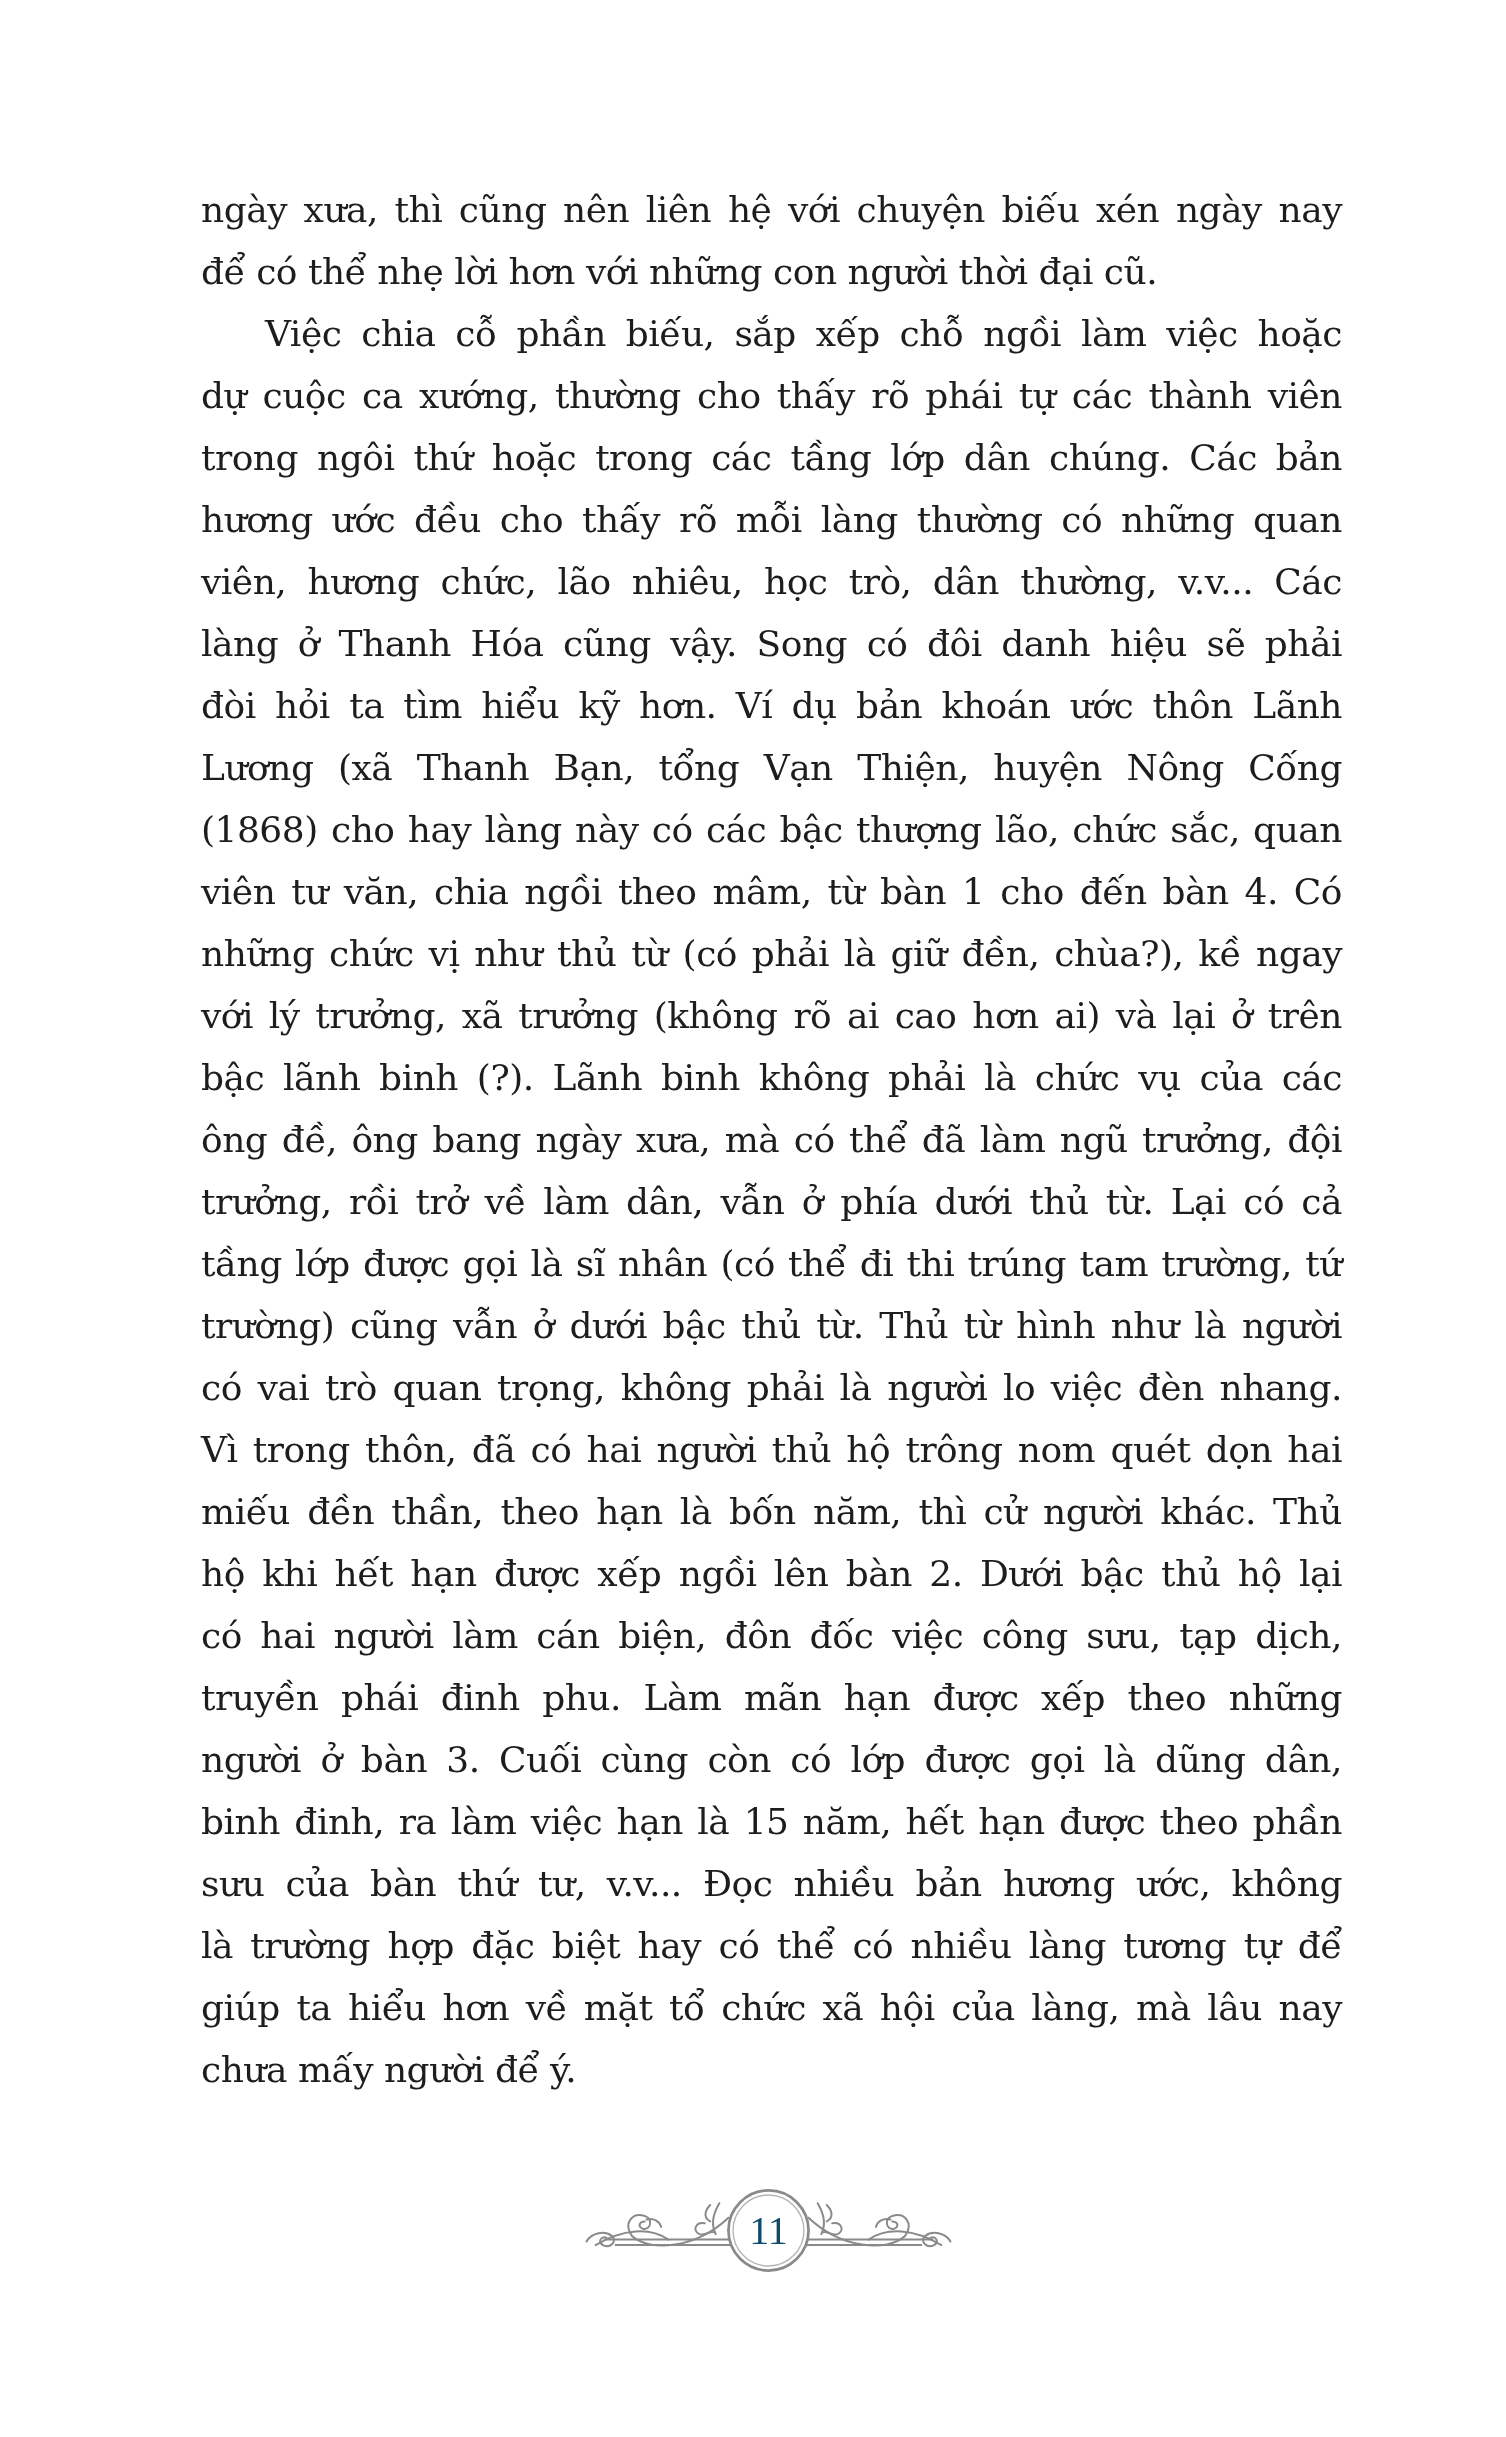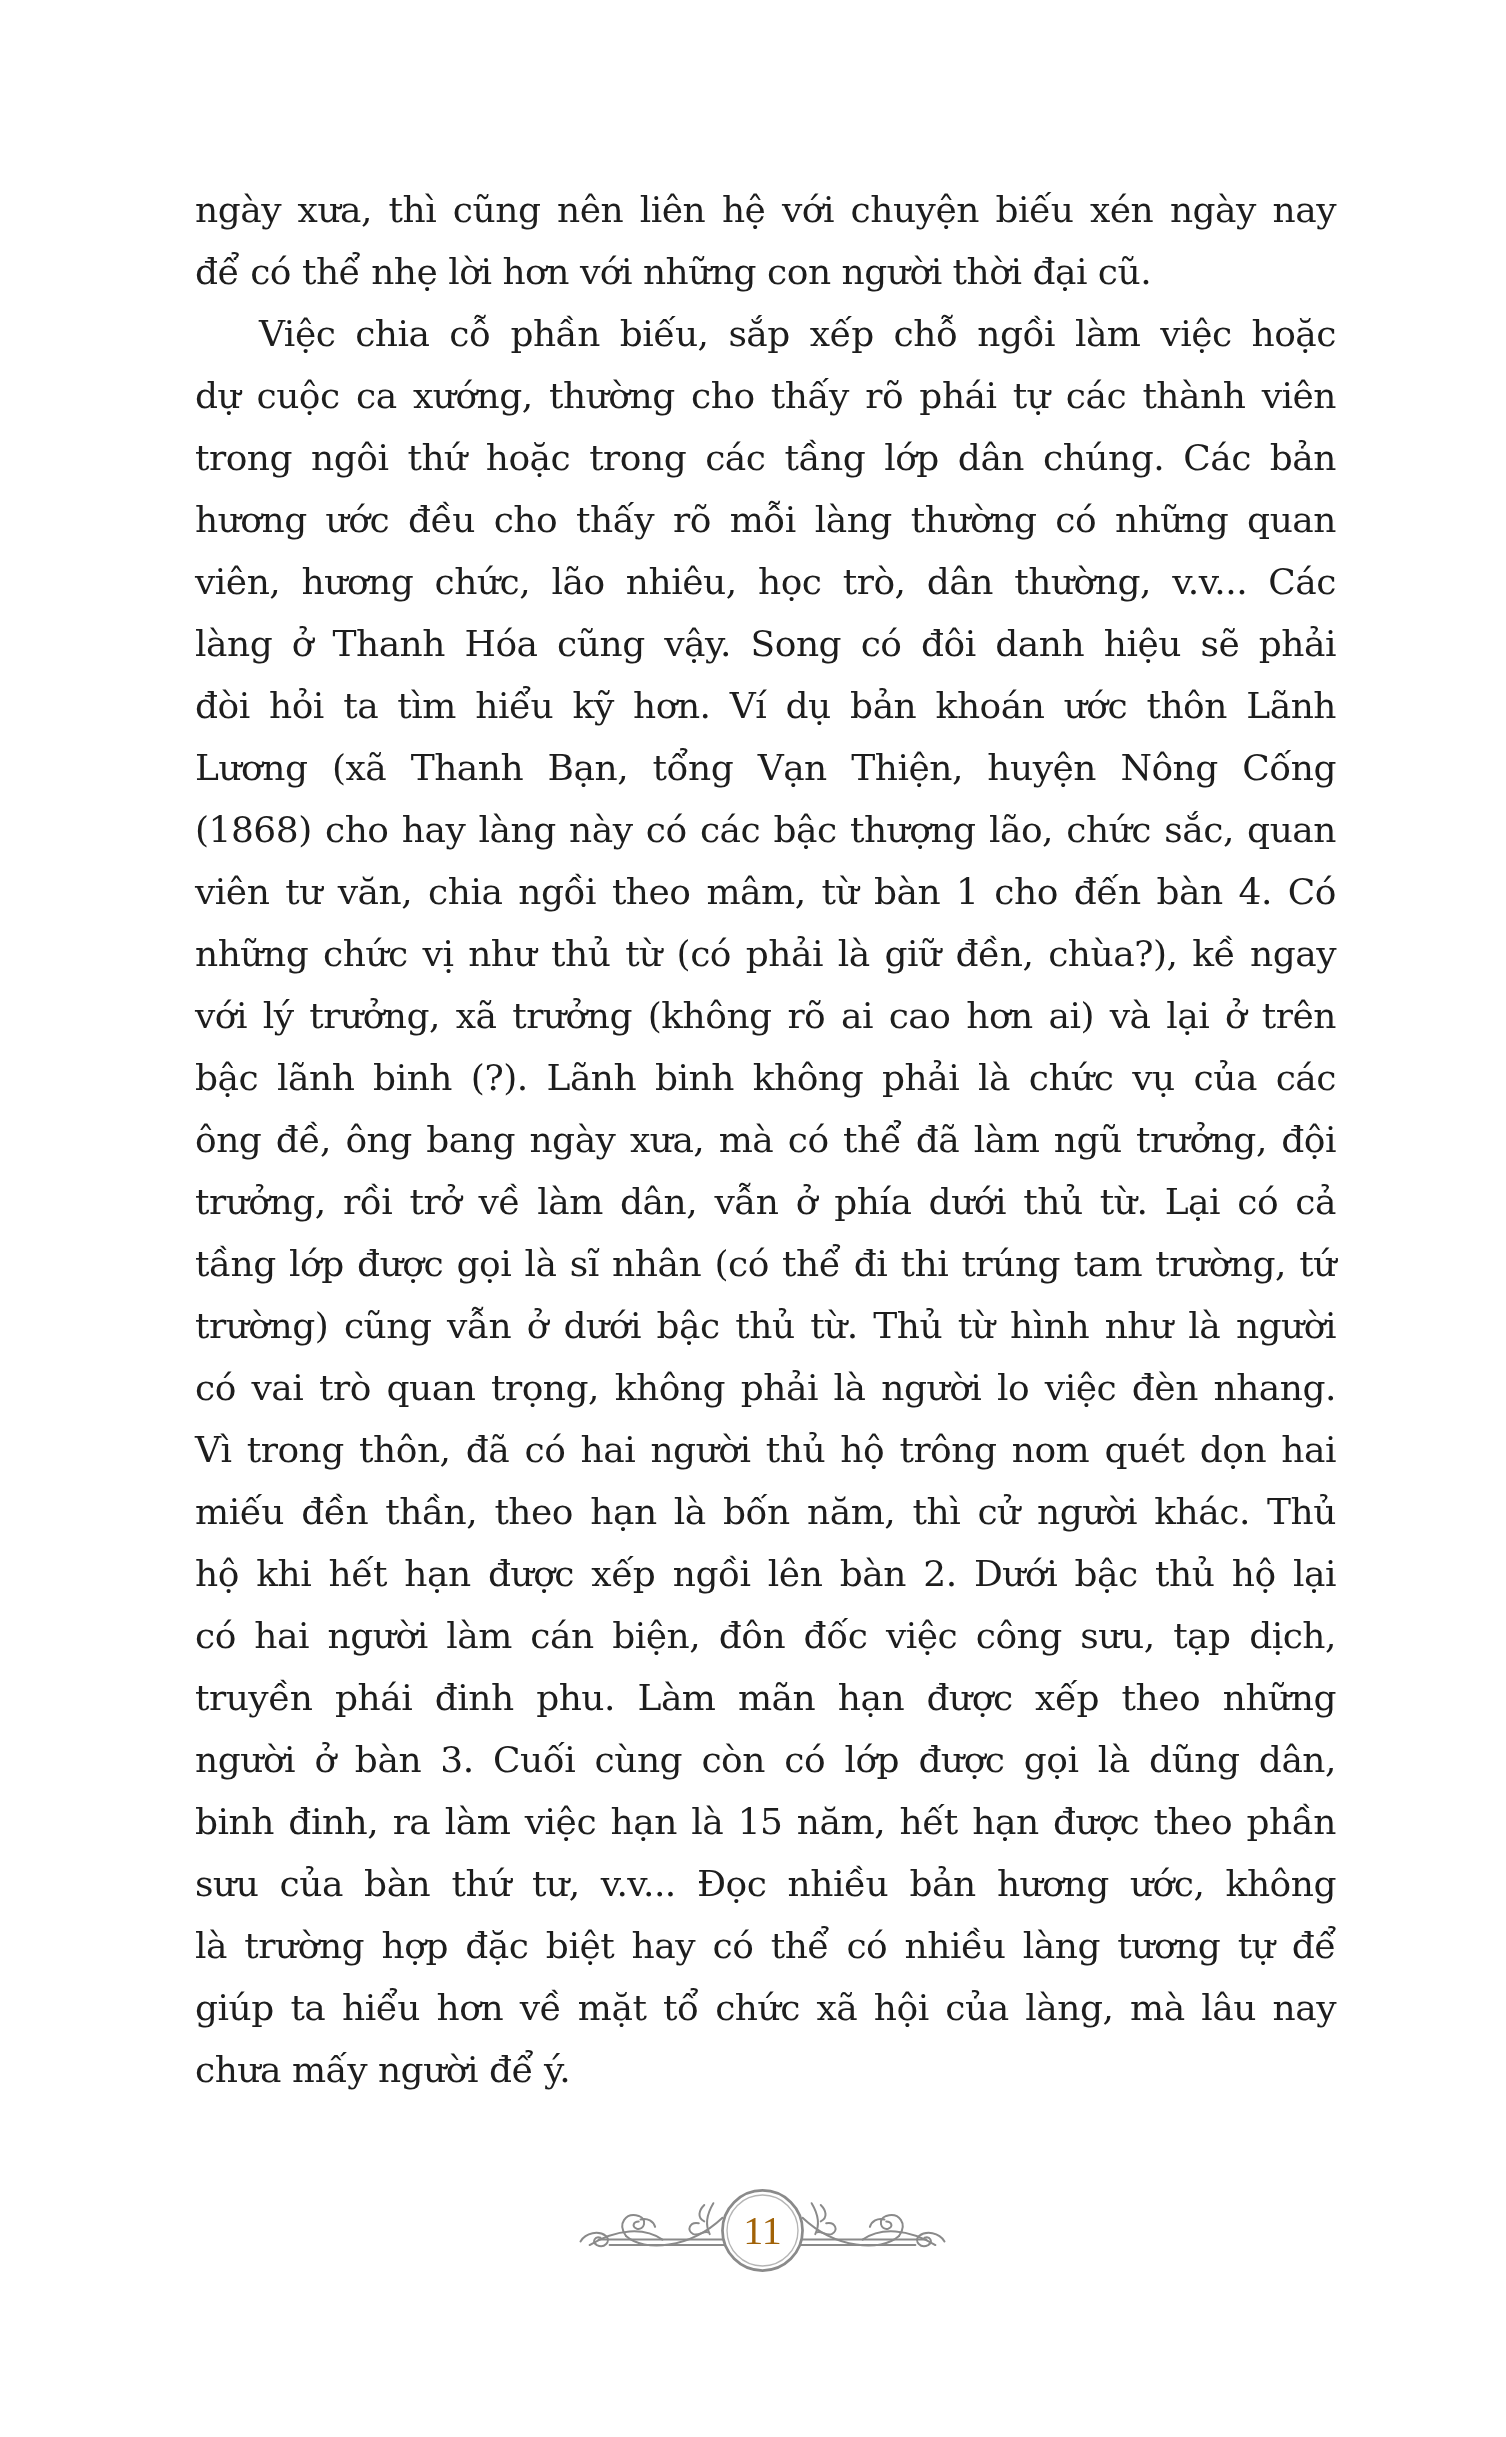--- a/index.html
+++ b/index.html
@@ -8,21 +8,21 @@
       background: #ffffff;
     }
     body {
       width: 1507px;
       height: 2438px;
       position: relative;
       overflow: hidden;
     }
     .page {
       position: absolute;
-      left: 6px; top: 0;
+      left: 12px; top: 0;
       width: 1458px;
       height: 2438px;
       background: #ffffff;
     }
     .text-block {
       position: absolute;
       left: 189px;
       top: 179px;
       width: 1141px;
       font-family: "DejaVu Serif", "Liberation Serif", serif;
@@ -54,21 +54,21 @@
     .page-number {
       position: absolute;
       left: 164px;
       top: 9px;
       width: 91px;
       height: 73px;
       text-align: center;
       font-family: "Liberation Serif", "DejaVu Serif", serif;
       font-size: 40px;
       line-height: 73px;
-      color: #a16207;
+      color: #0c4a6e;
     }
   </style>
 </head>
 <body>
 
 <div class="page">
   <div class="text-block" id="text-block">
       <span class="line">ngày xưa, thì cũng nên liên hệ với chuyện biếu xén ngày nay</span>
       <span class="line last">để có thể nhẹ lời hơn với những con người thời đại cũ.</span>
       <span class="line indent">Việc chia cỗ phần biếu, sắp xếp chỗ ngồi làm việc hoặc</span>

